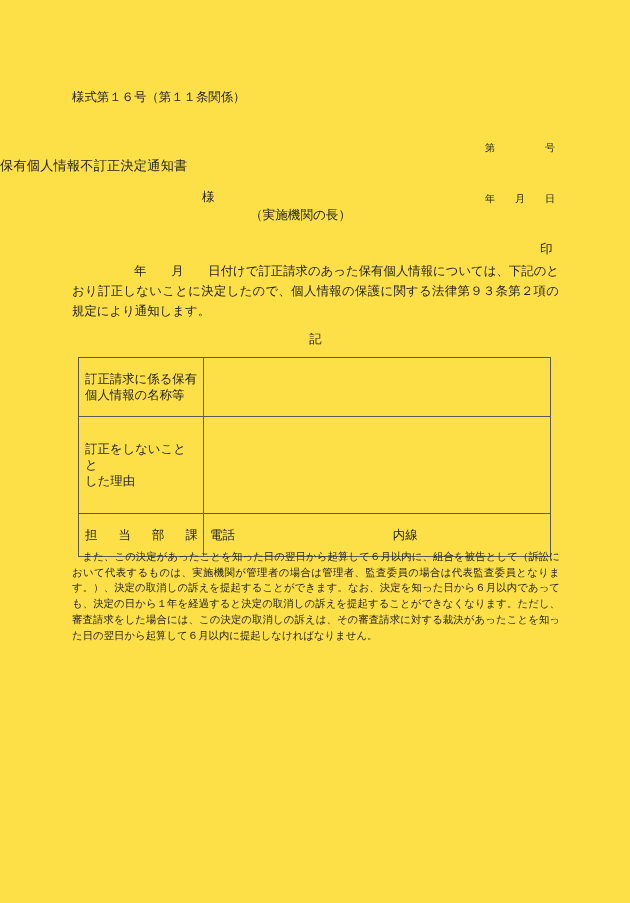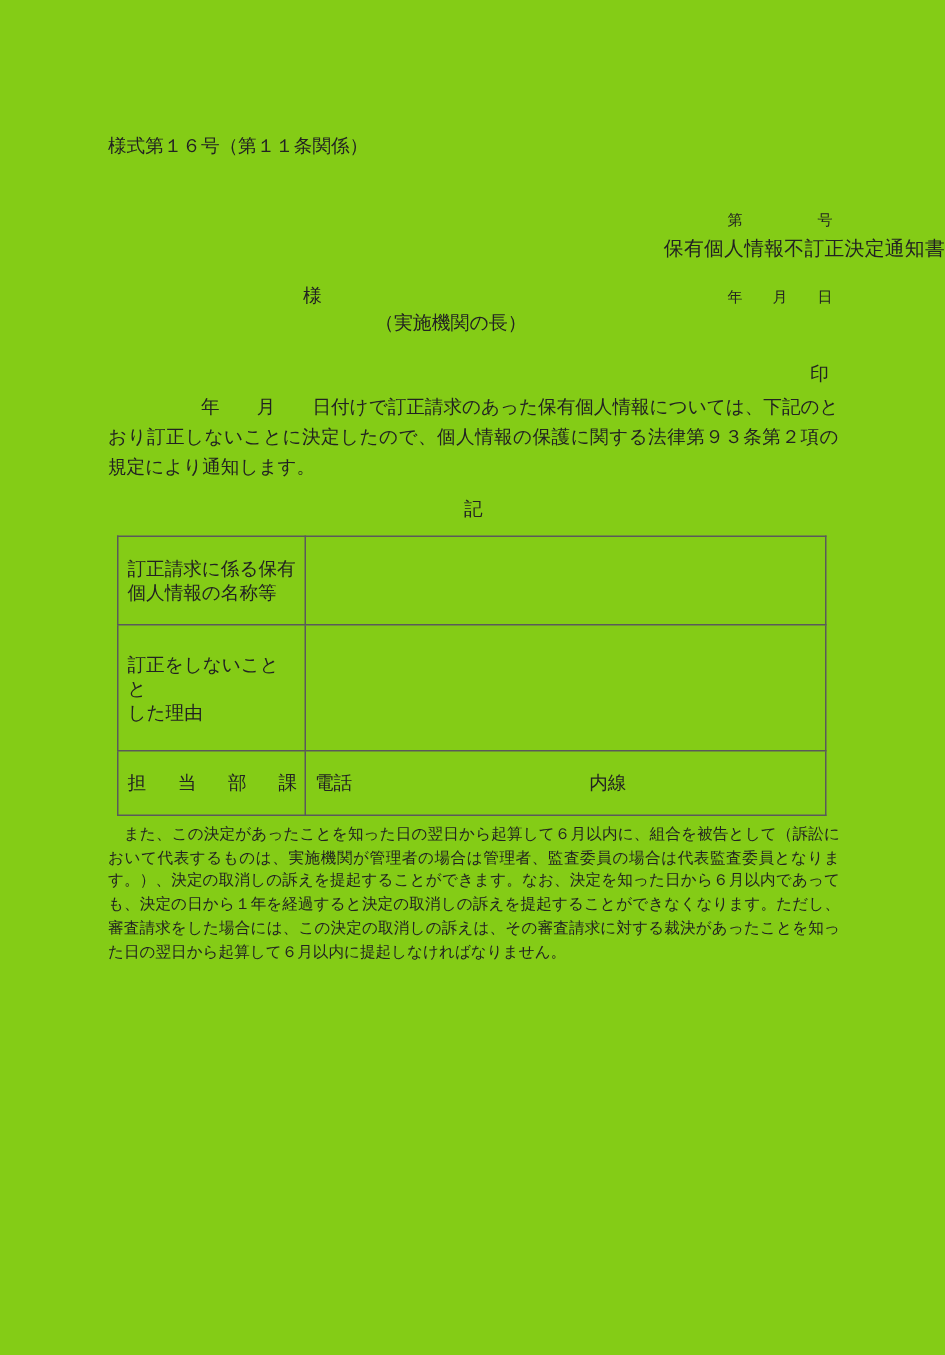--- a/index.html
+++ b/index.html
@@ -1,21 +1,21 @@
 <!DOCTYPE html>
 <html lang="ja"><head>
 <meta charset="utf-8">
 <style>
   html, body { margin: 0; padding: 0; }
   body { background: #ffffff; }
   .page {
     position: relative;
     width: 630px;
     height: 903px;
-    background: #84cc16;
+    background: #fde047;
     color: #222222;
     font-family: "Liberation Serif", "DejaVu Serif", serif;
     overflow: hidden;
   }
   .form-no {
     position: absolute;
     left: 72px; top: 89px;
     font-size: 12.4px;
     white-space: nowrap;
   }
@@ -24,21 +24,21 @@
     top: 105px; right: 75px;
     text-align: left;
     font-size: 10px;
     line-height: 17px;
     white-space: pre;
   }
   .doc-title {
     position: absolute;
     left: 0; right: 0; top: 157px;
     margin: 0;
-    text-align: right;
+    text-align: left;
     font-size: 13.2px;
     font-weight: normal;
     letter-spacing: 0.2px;
   }
   .addressee {
     position: absolute;
     left: 202px; top: 189px;
     font-size: 12.6px;
   }
   .issuer {
@@ -86,21 +86,21 @@
   .label-cell {
     white-space: pre-line;
     line-height: 16px;
   }
   .justify-last {
     text-align: justify;
     text-align-last: justify;
     white-space: nowrap;
   }
   .row-1 { height: 59px; }
-  .row-2 { height: 84px; }
+  .row-2 { height: 97px; }
   .row-3 { height: 43px; }
   .contact-cell {
     vertical-align: bottom;
     padding: 0 0 2px 6px;
   }
   .contact-line {
     display: flex;
     align-items: flex-end;
     font-size: 12.4px;
     line-height: 15px;

